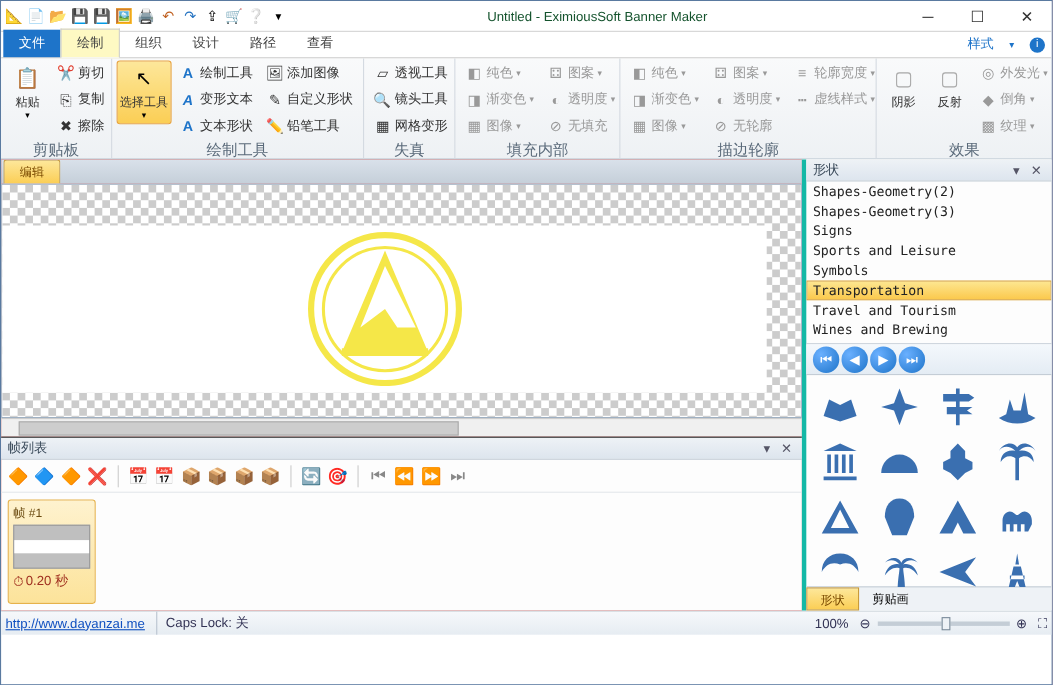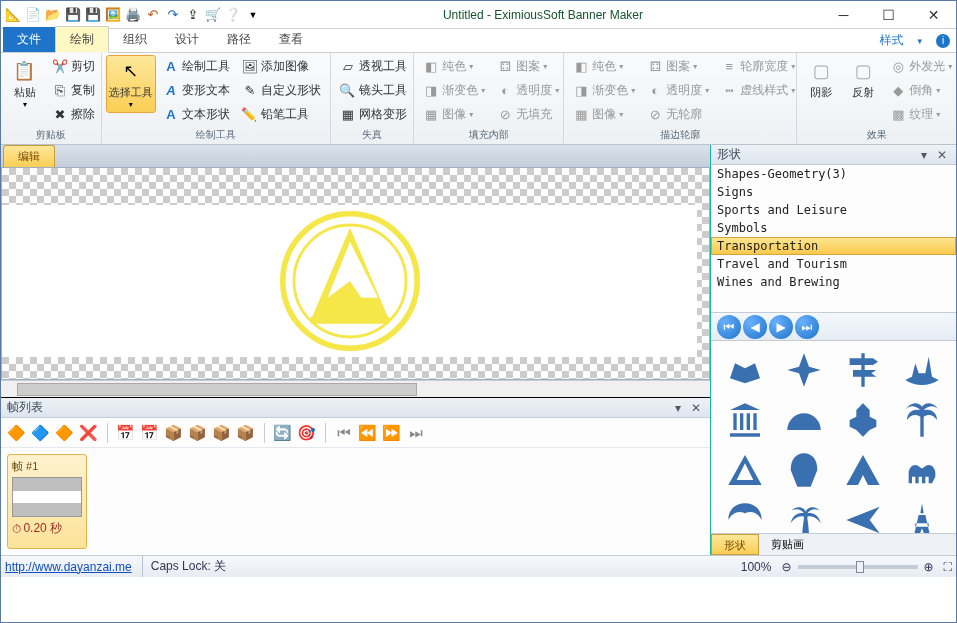--- a/index.html
+++ b/index.html
@@ -11,21 +11,21 @@
 .titlebar .winbtns{display:flex}
 .titlebar .winbtns span{width:45px;height:26px;display:flex;align-items:center;justify-content:center;font-size:14px;color:#333}
 .ribbon-tabs{height:24px;background:#fff;display:flex;align-items:flex-end;border-bottom:1px solid #cfcfcf;position:relative}
 .ribbon-tabs .tab{padding:4px 14px;color:#444;cursor:pointer}
 .ribbon-tabs .tab.file{background:#1e74c9;color:#fff;margin-left:2px}
 .ribbon-tabs .tab.active{border:1px solid #cfcfcf;border-bottom:1px solid #f5f6f7;background:#fef9c3;position:relative;top:1px}
 .ribbon-right{position:absolute;right:6px;top:3px;display:flex;gap:14px;align-items:center;color:#1e74c9}
 .ribbon-body{height:92px;background:linear-gradient(#f9fafb,#eef1f4);border-bottom:1px solid #b8c3cf;display:flex}
 .rgroup{border-right:1px solid #d4dae1;display:flex;flex-direction:column;padding:2px 4px 0;min-width:50px}
 .rgroup .content{flex:1;display:flex;align-items:flex-start;gap:2px}
-.rgroup .label{text-align:center;color:#5a6a7a;font-size:10px;padding:2px 0}
+.rgroup .label{text-align:center;color:#5a6a7a;font-size:14px;padding:2px 0}
 .rbtn{display:flex;flex-direction:column;align-items:center;justify-content:center;padding:3px 6px;border:1px solid transparent;border-radius:3px;min-width:40px}
 .rbtn.selected{border:1px solid #e8a33d;background:linear-gradient(#fde79a,#fbce55)}
 .rbtn .ic{width:24px;height:24px;display:flex;align-items:center;justify-content:center;font-size:18px}
 .rbtn .lb{font-size:11px;color:#333;margin-top:2px;white-space:nowrap}
 .rcol{display:flex;flex-direction:column;gap:1px}
 .rmini{display:flex;align-items:center;gap:3px;padding:2px 4px;border:1px solid transparent;border-radius:2px;font-size:11px;color:#333;white-space:nowrap}
 .rmini.d{color:#999}
 .rmini .mi{width:16px;height:16px;display:inline-flex;align-items:center;justify-content:center;font-size:13px}
 .workarea{display:flex;height:410px;background:#e0e0e0}
 .canvas-wrap{flex:1;display:flex;flex-direction:column;background:#b91c1c}
@@ -44,21 +44,21 @@
 .panel-title .pb{width:16px;height:14px;display:flex;align-items:center;justify-content:center;color:#556;margin-left:2px}
 .frame-tools{height:30px;display:flex;align-items:center;gap:4px;padding:0 6px;border-bottom:1px solid #e4e8ec}
 .frame-tools span{width:20px;height:20px;display:flex;align-items:center;justify-content:center;font-size:15px}
 .frame-tools .sep{width:1px;height:20px;background:#ccc;margin:0 4px}
 .frames{flex:1;padding:6px;display:flex;gap:6px}
 .frame{width:80px;border:1px solid #e6b24a;background:linear-gradient(#fef2cf,#fce39a);border-radius:3px;padding:4px;display:flex;flex-direction:column;gap:3px}
 .frame .fh{font-size:11px;color:#6a4a10}
 .frame .fprev{height:40px;background:#bfbfbf;border:1px solid #999;display:flex;align-items:center;justify-content:center}
 .frame .fprev .fb{width:70px;height:12px;background:#fff}
 .frame .ft{font-size:11px;color:#a03020;display:flex;align-items:center;gap:2px}
-.sidepanel{width:246px;border-left:1px solid #14b8a6;background:#fdfdfd;display:flex;flex-direction:column}
+.sidepanel{width:227px;border-left:4px solid #14b8a6;background:#fdfdfd;display:flex;flex-direction:column}
 .shapelist{height:148px;overflow:auto;border-bottom:1px solid #c4cdd6}
 .shapelist .item{padding:2px 6px;font-family:"SimSun",monospace;font-size:12px;color:#222}
 .shapelist .item.sel{background:linear-gradient(#fde690,#fbc94d);border:1px solid #d9a43a;padding:1px 5px}
 .navbtns{height:28px;background:linear-gradient(#f4f8fc,#e4ecf4);display:flex;align-items:center;justify-content:flex-start;gap:2px;padding:0 6px;border-bottom:1px solid #c4cdd6}
 .navbtns span{width:24px;height:24px;border-radius:50%;background:radial-gradient(circle at 30% 30%,#6ab0ff,#1e74c9);display:flex;align-items:center;justify-content:center;color:#fff;font-size:12px}
 .shapegrid{flex:1;overflow:auto;padding:6px;display:grid;grid-template-columns:repeat(4,1fr);gap:4px;align-content:start}
 .shapegrid .s{height:46px;display:flex;align-items:center;justify-content:center;color:#3a6fb0;font-size:30px}
 .sidetabs{height:22px;display:flex;background:#eef2f6;border-top:1px solid #c4cdd6}
 .sidetabs .st{padding:3px 12px;font-size:11px}
 .sidetabs .st.active{background:linear-gradient(#fde79a,#fbce55);border:1px solid #c99b3a;color:#7a4a00}
@@ -386,20 +386,21 @@
   </div>
 
   <div class="sidepanel">
     <div class="panel-title">
       <span>形状</span>
       <span class="sp"></span>
       <span class="pb">▾</span>
       <span class="pb">✕</span>
     </div>
     <div class="shapelist">
+      <div class="item">Shapes-Geometry(2)</div>
       <div class="item">Shapes-Geometry(3)</div>
       <div class="item">Signs</div>
       <div class="item">Sports and Leisure</div>
       <div class="item">Symbols</div>
       <div class="item sel">Transportation</div>
       <div class="item">Travel and Tourism</div>
       <div class="item">Wines and Brewing</div>
     </div>
     <div class="navbtns">
       <span>⏮</span>

